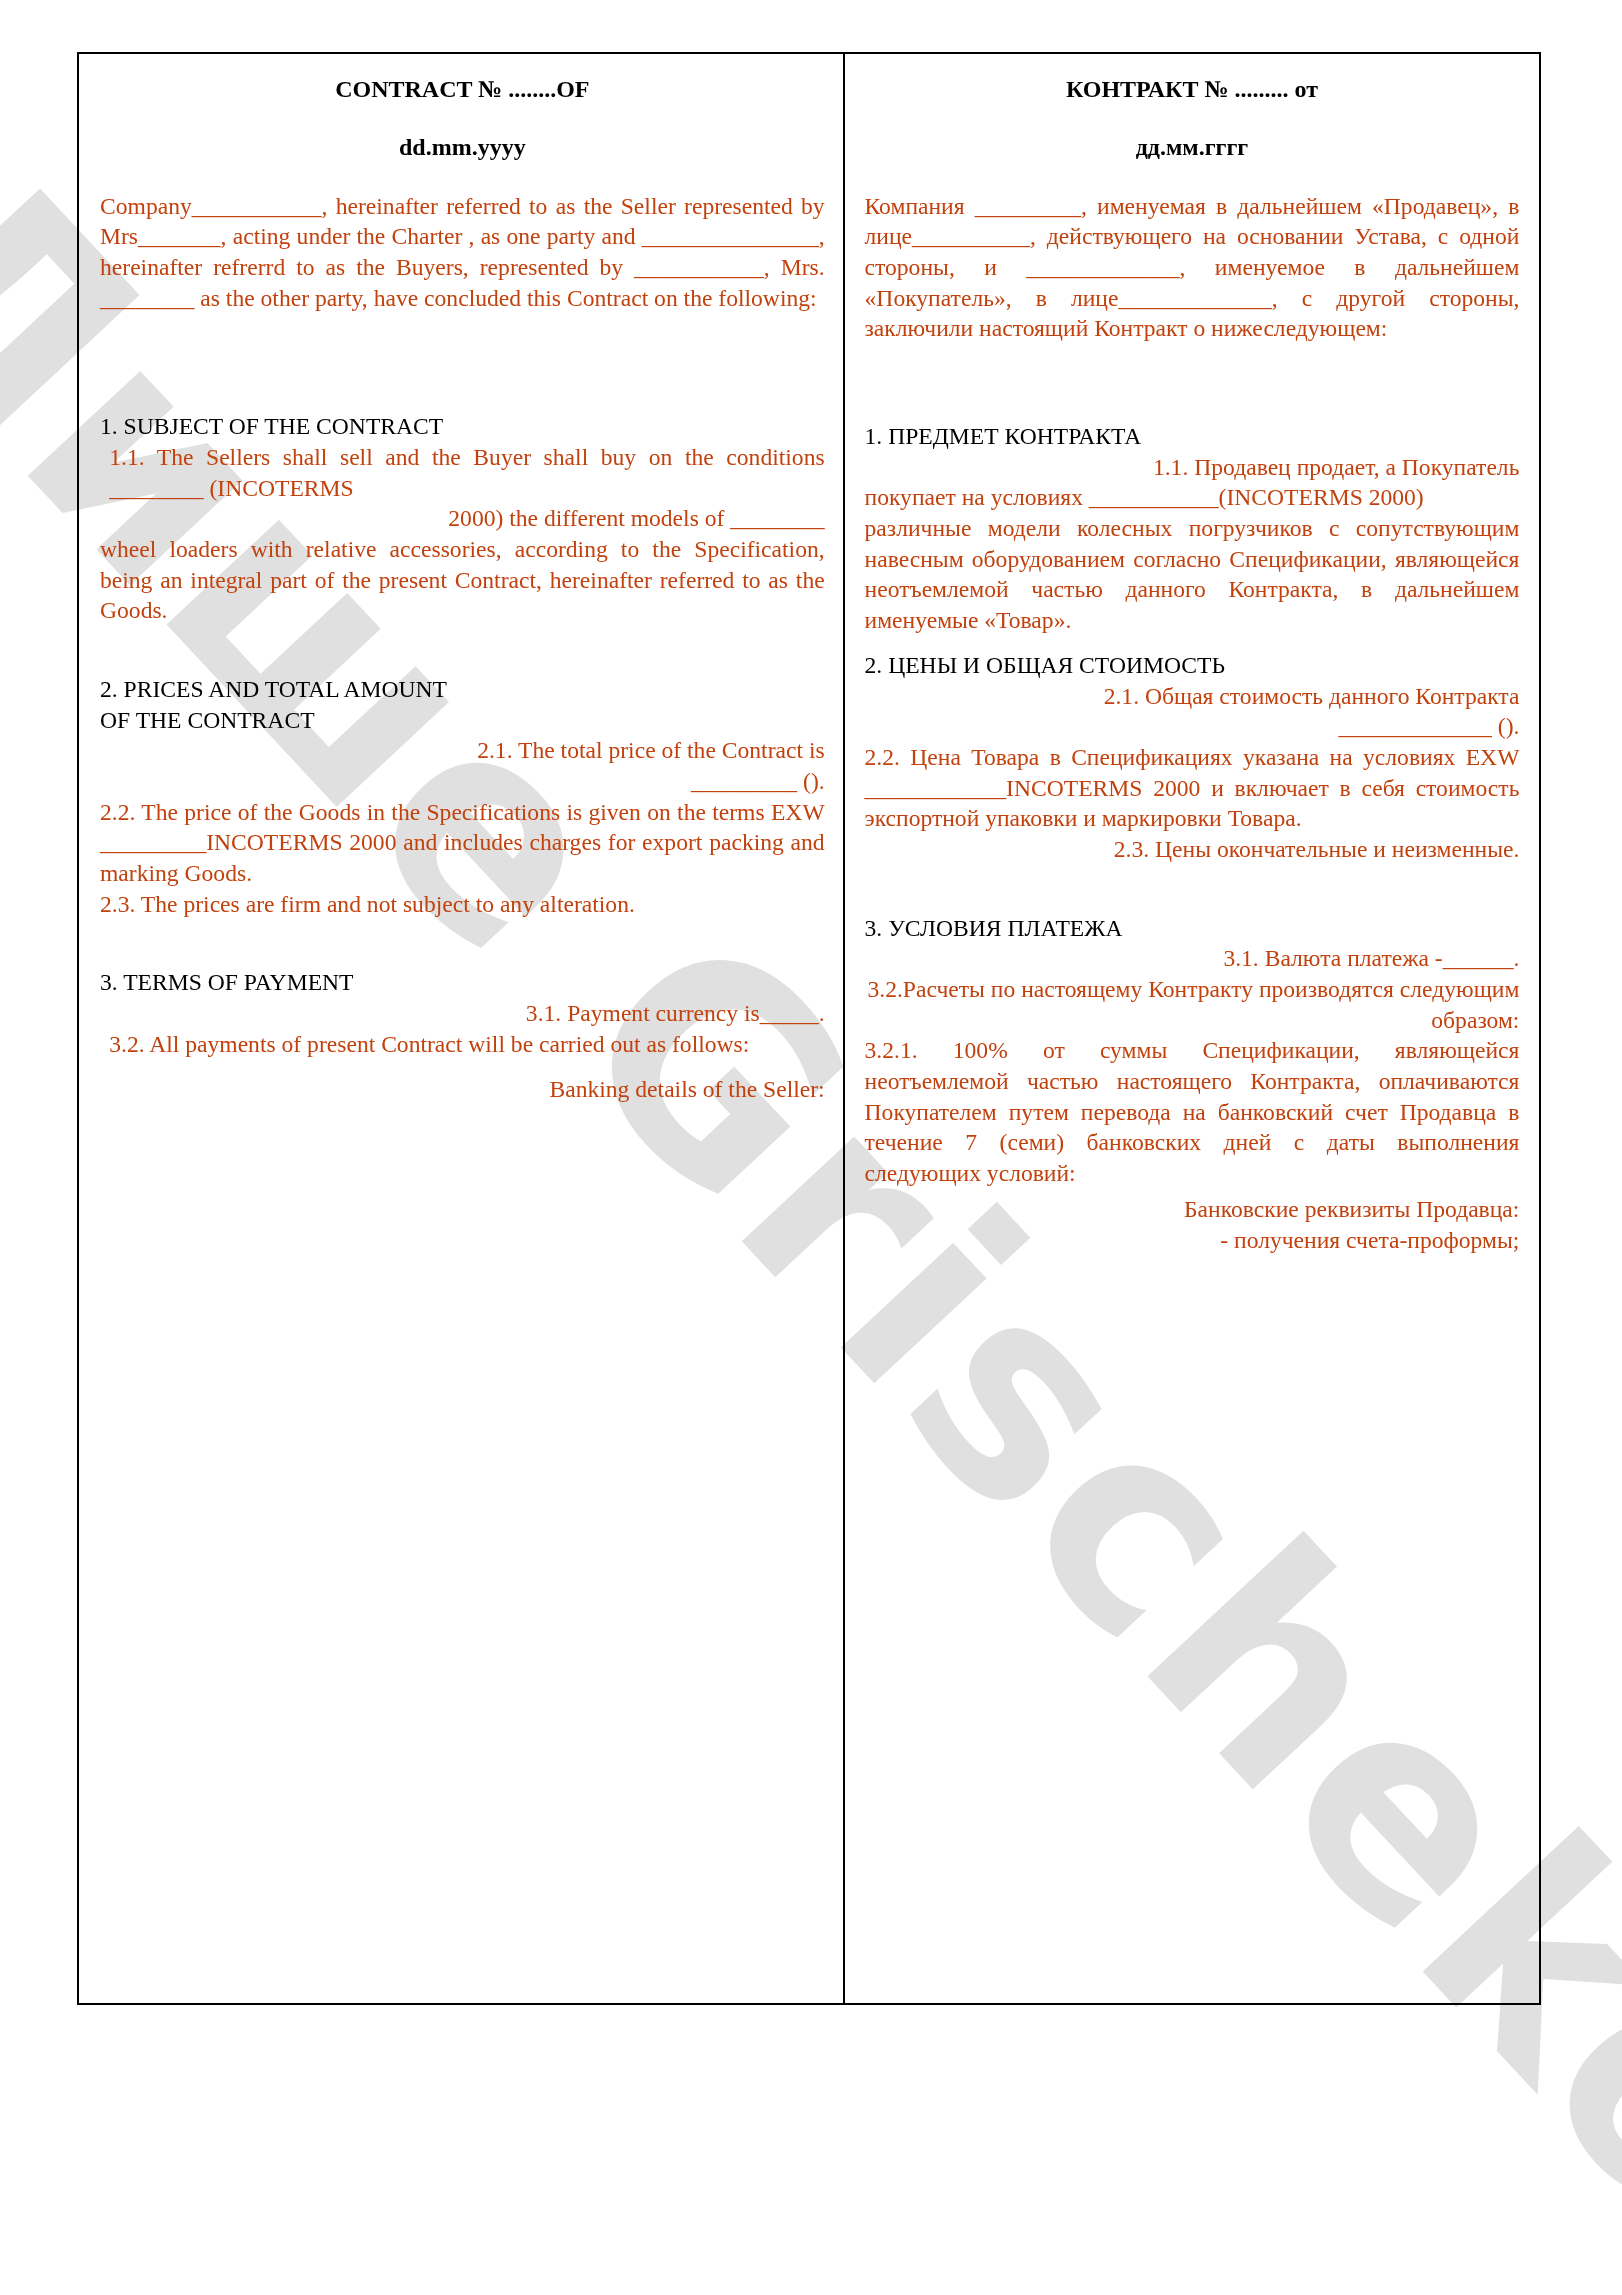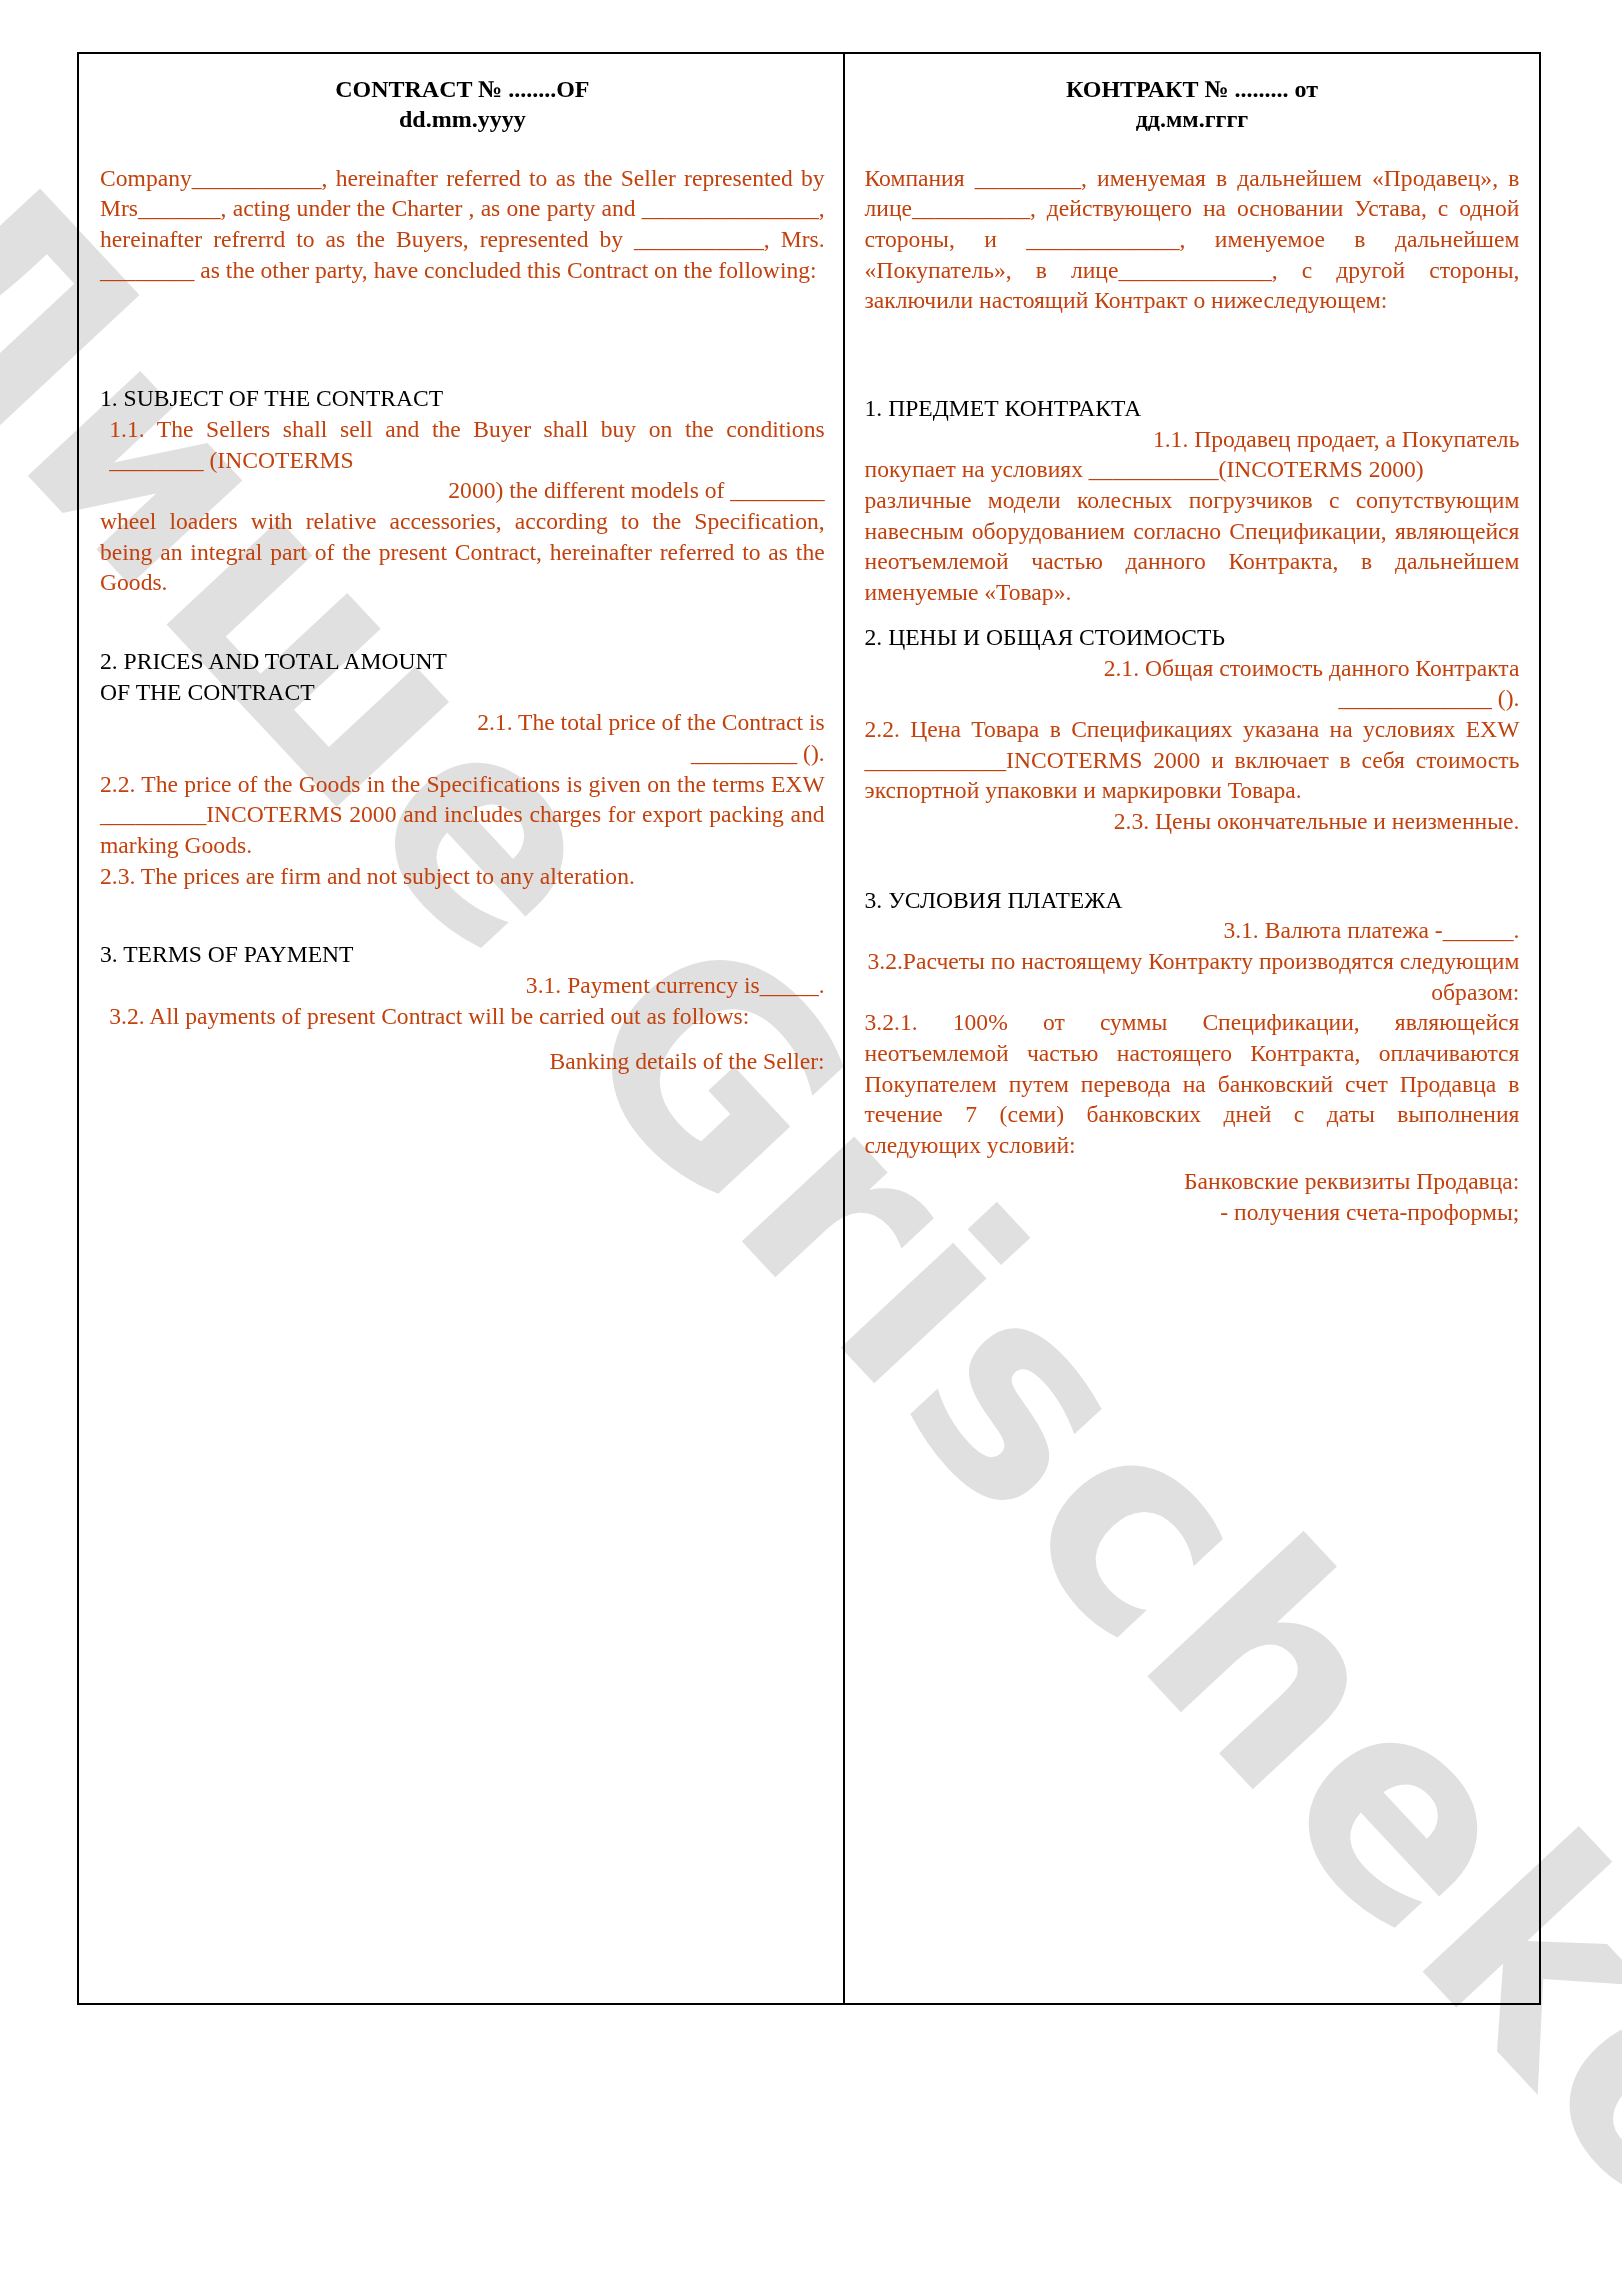--- a/index.html
+++ b/index.html
@@ -70,21 +70,21 @@
   }
 
   
   .doc-title {
     text-align: center;
     font-weight: bold;
     font-size: 24px;
     line-height: 1.28;
     margin: 5.2px 0 0 0;
   }
-  .doc-title .line2 { display: block; }
+  .doc-title .line2 { display: block; margin-top: 28px; }
 
   p.para {
     margin: 0;
     font-size: 23.6px;
     line-height: 1.30;
     text-align: justify;
     text-justify: inter-word;
     color: #c2410c;
   }
   p.para.nj { text-align: right; }

